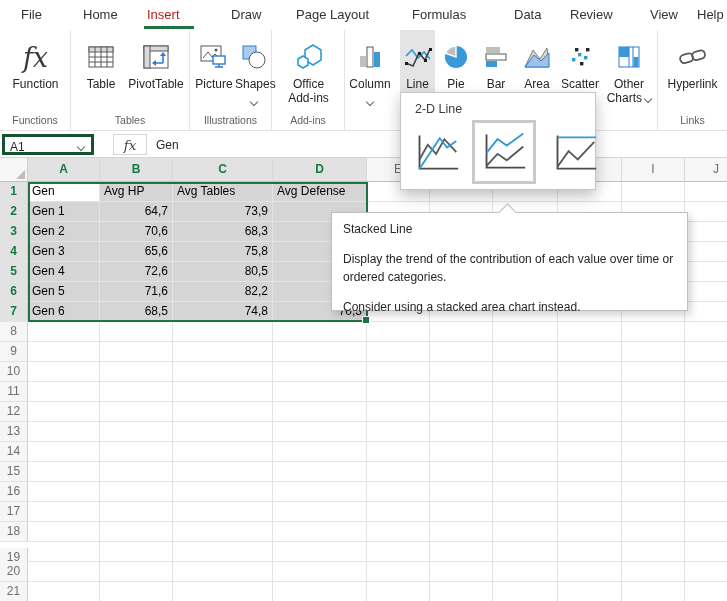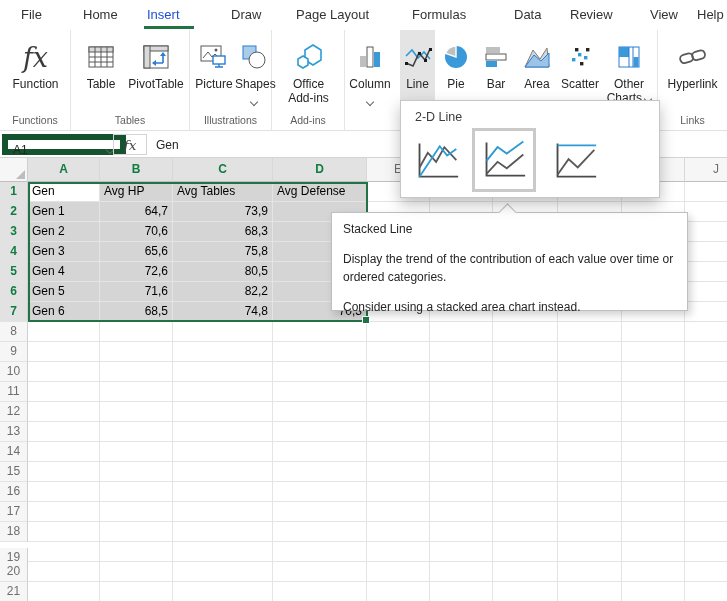--- a/index.html
+++ b/index.html
@@ -2,39 +2,39 @@
 <html><head>
 <meta charset="utf-8">
 <style>
   html,body{margin:0;padding:0}
   body{width:727px;height:601px;position:relative;overflow:hidden;background:#fff;
        font-family:"Liberation Sans",sans-serif;color:#262626;}
 
   
   .menubar{position:absolute;top:0;left:0;width:727px;height:30px;background:#fff;}
   .mitem{position:absolute;top:7px;font-size:13px;color:#333;cursor:pointer;white-space:nowrap;}
-  .mitem.active{color:#1d4ed8;}
+  .mitem.active{color:#b91c1c;}
   .ins-underline{position:absolute;top:26px;left:144px;width:50px;height:3px;background:#217346;}
 
   
   .ribbon{position:absolute;top:30px;left:0;width:727px;height:101px;background:#fff;border-bottom:1px solid #E1E1E1;box-sizing:border-box;}
   .rgrp{position:absolute;top:0;height:101px;border-right:1px solid #E5E5E5;box-sizing:border-box;}
   .rgrp.last{border-right:none;}
   .glabel{position:absolute;bottom:5px;left:0;width:100%;text-align:center;font-size:10.5px;color:#605E5C;white-space:nowrap;}
   .rbtn{position:absolute;top:0;height:101px;text-align:center;cursor:pointer;}
   .rbtn.active{background:#E4E4E4;}
   .ricon{height:40px;padding-top:7px;display:flex;align-items:center;justify-content:center;}
   .rlabel{font-size:12px;line-height:14px;color:#262626;white-space:nowrap;}
   .chevrow{height:12px;margin-top:1px;}
   .chev{display:inline-block;width:5px;height:5px;border-left:1.5px solid #666;border-bottom:1.5px solid #666;transform:rotate(-45deg);vertical-align:middle;}
   .fxbig{font:italic 27px "DejaVu Serif",serif;color:#3B3B3B;}
 
   
   .fbar{position:absolute;top:131px;left:0;width:727px;height:27px;background:#fff;border-bottom:1px solid #D4D4D4;box-sizing:border-box;}
-  .namebox{position:absolute;left:2px;top:3px;width:124px;height:21px;border:6px solid #14532d;box-sizing:border-box;font-size:12px;padding:3px 5px 0 5px;}
+  .namebox{position:absolute;left:2px;top:3px;width:92px;height:21px;border:3px solid #14532d;box-sizing:border-box;font-size:12px;padding:3px 5px 0 5px;}
   .nbchev{position:absolute;right:7px;top:7px;}
   .fxbox{position:absolute;left:113px;top:3px;width:34px;height:21px;border:1px solid #D4D4D4;box-sizing:border-box;text-align:center;font:italic 13.5px "DejaVu Serif",serif;color:#444;padding-top:2px;}
   .ftext{position:absolute;left:156px;top:7px;font-size:12px;color:#262626;}
 
   
   .sheet{position:absolute;top:158px;left:0;width:727px;height:443px;overflow:hidden;background:#fff;}
   .corner{position:absolute;left:0;top:0;width:28px;height:24px;background:#F6F6F6;border-right:1px solid #CFCFCF;border-bottom:1px solid #BFBFBF;box-sizing:border-box;}
   .corner:after{content:"";position:absolute;right:2px;bottom:2px;width:0;height:0;
     border-style:solid;border-width:0 0 9px 9px;border-color:transparent transparent #BDBDBD transparent;}
   .ch{position:absolute;top:0;height:24px;box-sizing:border-box;background:#F6F6F6;border-right:1px solid #D8D8D8;
@@ -44,21 +44,21 @@
       border-bottom:1px solid #E3E3E3;font-size:12px;color:#6E6E6E;text-align:center;line-height:19px;cursor:pointer;}
   .rh.sel{background:#E2E2E2;color:#107C41;font-weight:bold;}
   .cell{position:absolute;box-sizing:border-box;border-right:1px solid #E4E4E4;border-bottom:1px solid #E4E4E4;
         font-size:12px;color:#000;padding:0 4px;line-height:19px;white-space:nowrap;overflow:hidden;cursor:cell;}
   .cell.fill{background:#D5D5D5;}
   .cell.right{text-align:right;}
   .sel-rect{position:absolute;left:28px;top:24px;width:340px;height:140px;border:2px solid #217346;box-sizing:border-box;z-index:3;pointer-events:none;}
   .handle{position:absolute;right:-4px;bottom:-4px;width:6px;height:6px;background:#217346;border:1px solid #fff;pointer-events:auto;cursor:crosshair;}
 
   
-  .panel{position:absolute;left:400px;top:100px;width:260px;height:98px;background:#fff;border:1px solid #C6C6C6;
+  .panel{position:absolute;left:400px;top:92px;width:196px;height:98px;background:#fff;border:1px solid #C6C6C6;
          box-shadow:0 6px 14px rgba(0,0,0,.25);box-sizing:border-box;z-index:20;}
   .ptitle{position:absolute;left:14px;top:9px;font-size:12.5px;color:#3B3B3B;}
   .thumb{position:absolute;top:34px;width:54px;height:52px;display:flex;align-items:center;justify-content:center;cursor:pointer;}
   .thumb.t1{left:9px;} .thumb.t3{left:147px;}
   .tsel{position:absolute;left:71px;top:27px;width:64px;height:64px;border:3px solid #CBC9C7;background:#fff;box-sizing:border-box;
         display:flex;align-items:center;justify-content:center;cursor:pointer;}
 
   
   .tooltip{position:absolute;left:331px;top:212px;width:357px;height:99px;background:#fff;border:1px solid #BFBFBF;
            box-shadow:3px 4px 8px rgba(0,0,0,.18);box-sizing:border-box;z-index:15;padding:9px 11px;font-size:12px;color:#262626;}

